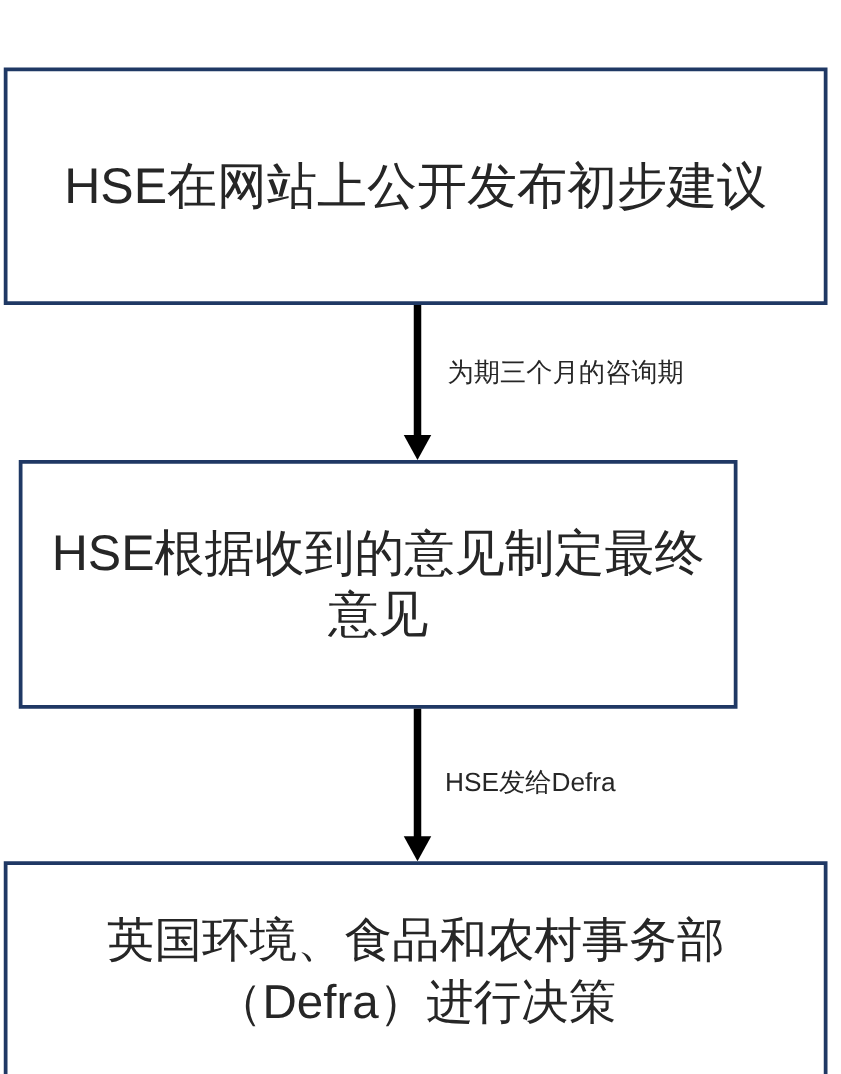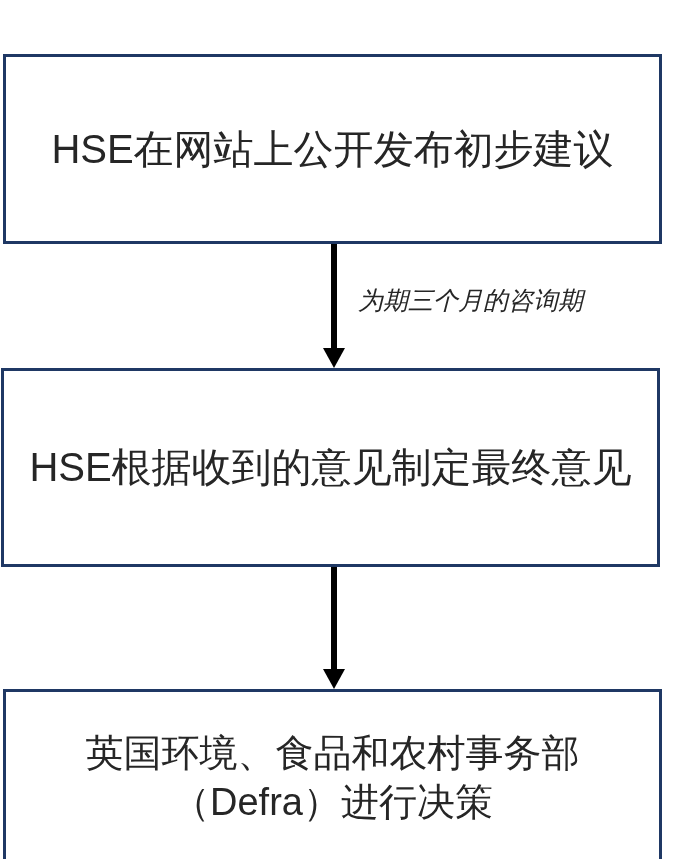--- a/index.html
+++ b/index.html
@@ -38,23 +38,23 @@
     white-space: pre-line;
     padding: 0 10px;
   }
   #node-1 {
     left: 3px;
     top: 12px;
     width: 659px;
     height: 190px;
   }
   #node-2 {
-    left: 1px;
+    left: 15px;
     top: 326px;
-    width: 659px;
+    width: 575px;
     height: 199px;
   }
   #node-3 {
     left: 3px;
     top: 647px;
     width: 659px;
     height: 178px;
   }
   #node-3 .node-text {
     font-size: 38px;
@@ -94,24 +94,23 @@
     top: 525px;
     height: 122px;
   }
   #connector-2 .shaft { height: 104px; }
   #connector-2 .head  { top: 102px; }
 
   
   .edge-label {
     position: absolute;
     color: #262626;
-    font-size: 25px;
+    font-size: 21px;
     line-height: 1.1;
     white-space: nowrap;
-    font-style: italic;
   }
   #edge-label-1 {
     left: 358px;
     top: 245px;
   }
   #edge-label-2 {
     left: 356px;
     top: 573px;
   }
 </style>
@@ -131,19 +130,20 @@
   <div class="edge-label" id="edge-label-1">为期三个月的咨询期</div>
 
   <div class="node" id="node-2">
     <div class="node-text">HSE根据收到的意见制定最终意见</div>
   </div>
 
   <div class="connector" id="connector-2">
     <div class="shaft"></div>
     <div class="head"></div>
   </div>
+  <div class="edge-label" id="edge-label-2">HSE发给Defra</div>
 
   <div class="node" id="node-3">
     <div class="node-text">英国环境、食品和农村事务部
 （Defra）进行决策</div>
   </div>
 
 </div>
 
 </body></html>

